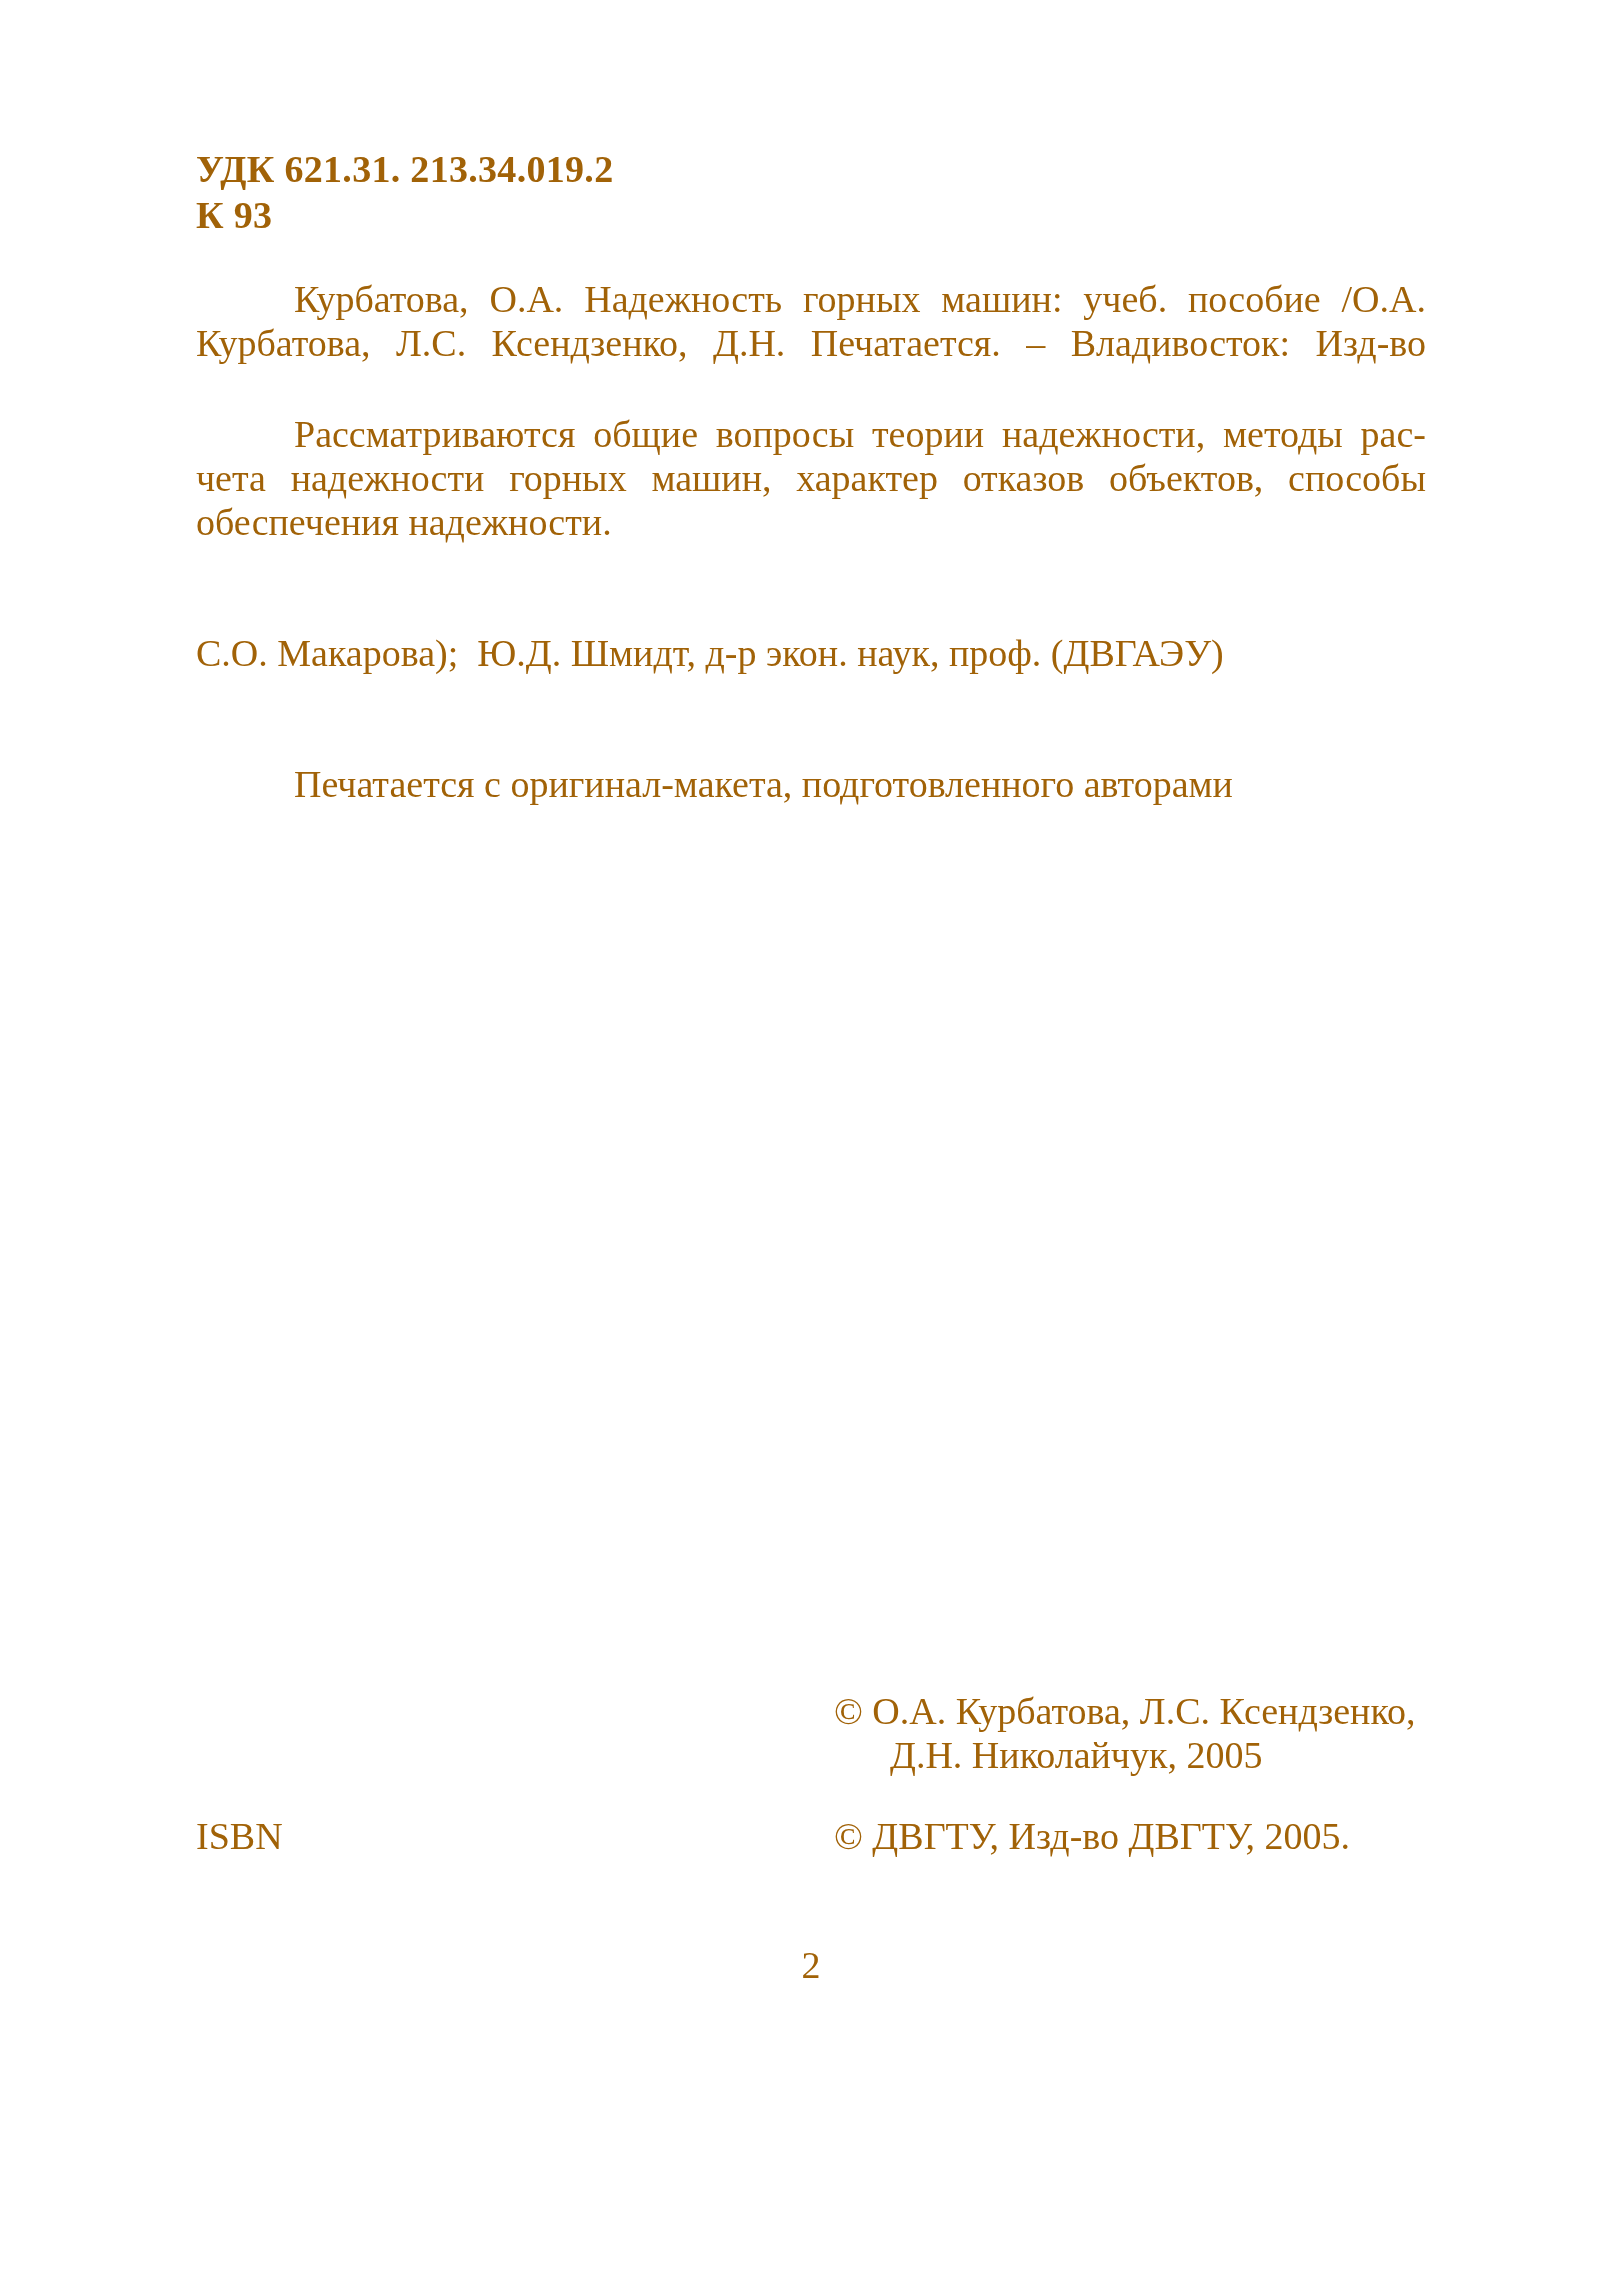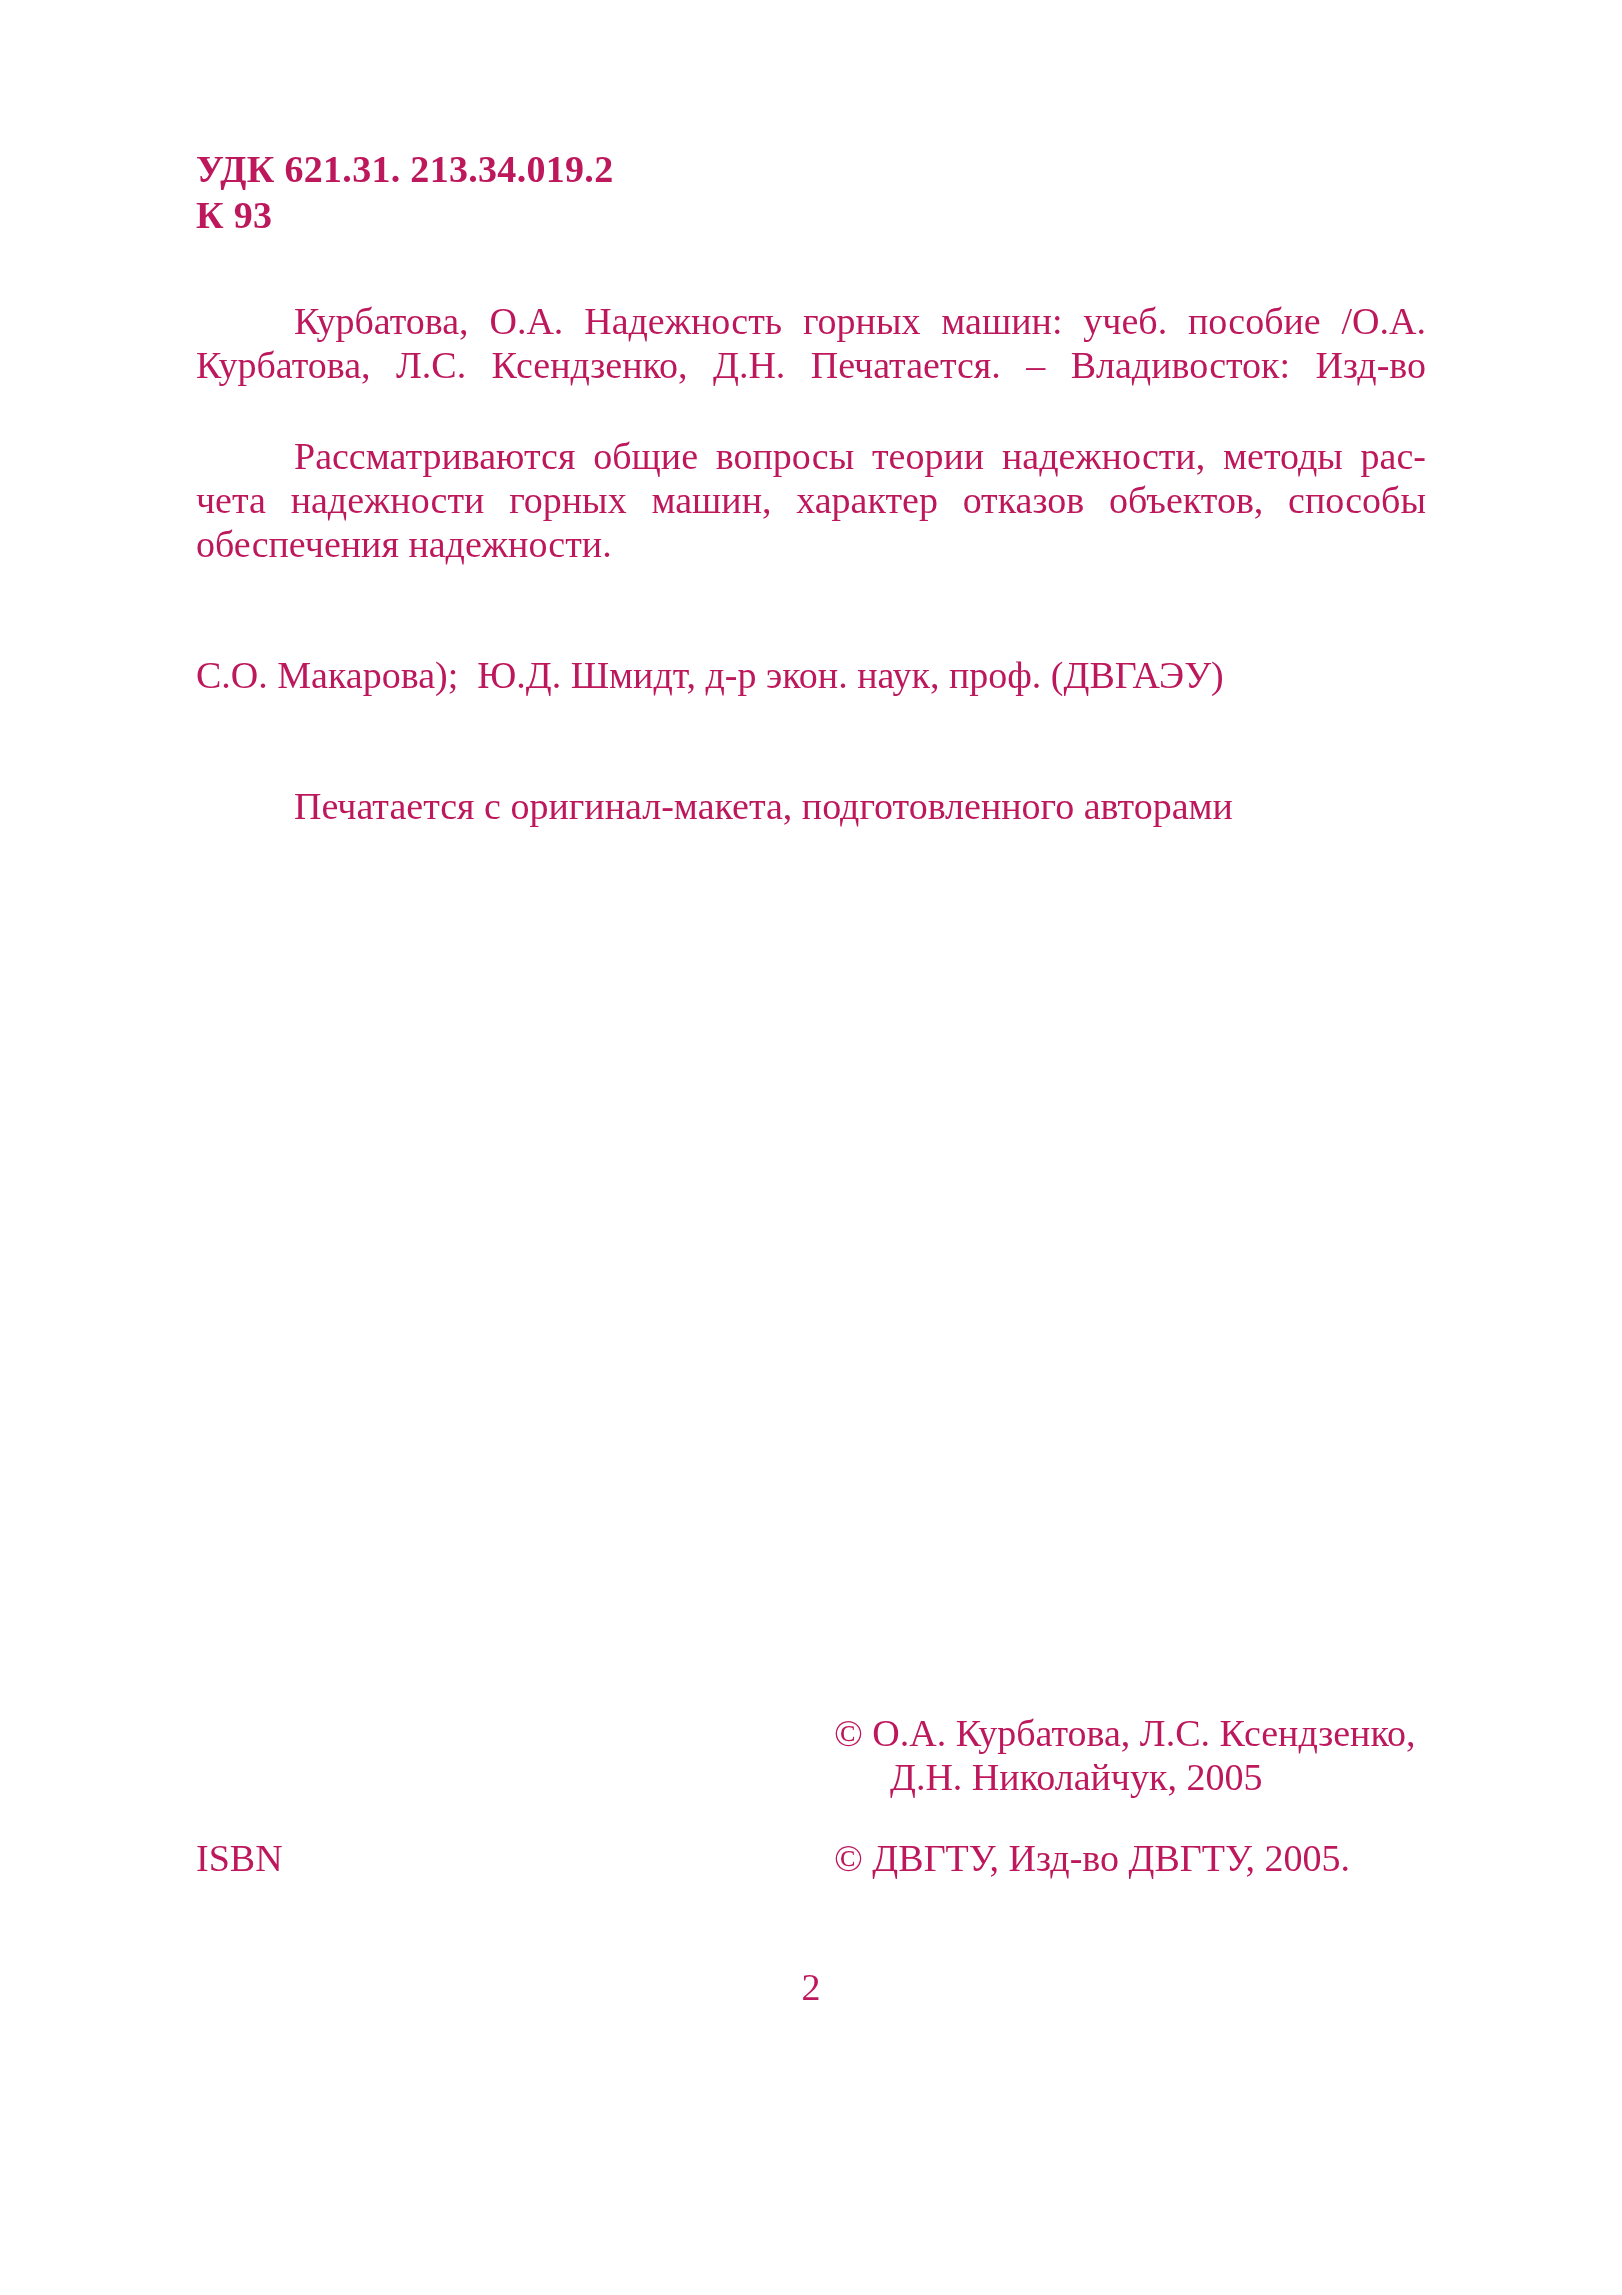--- a/index.html
+++ b/index.html
@@ -5,21 +5,21 @@
   html, body {
     margin: 0;
     padding: 0;
     background: #ffffff;
   }
   .page {
     position: relative;
     width: 1622px;
     height: 2295px;
     background: #ffffff;
-    color: #be185d;
+    color: #a16207;
     font-family: "Liberation Serif", "DejaVu Serif", serif;
     font-size: 38px;
     line-height: 44px;
     box-sizing: border-box;
     padding-left: 196px;
     padding-right: 196px;
     overflow: hidden;
   }
   .udk-block {
     margin-top: 146px;
@@ -30,21 +30,21 @@
   .para { margin: 0; }
   .jline {
     text-align: justify;
     text-align-last: justify;
   }
   .jline.last {
     text-align: left;
     text-align-last: left;
   }
   .indent { text-indent: 98px; }
-  .bib       { margin-top: 61px; }
+  .bib       { margin-top: 39px; }
   .abstract  { margin-top: 47px; }
   .purpose   { margin-top: 0; }
   .reviewers { margin-top: 87px; }
   .printed   { margin-top: 87px; }
   .copyright-authors {
     margin-top: 883px;
     margin-left: 638px;
     width: 592px;
   }
   .copyright-authors .line2 { padding-left: 56px; }

